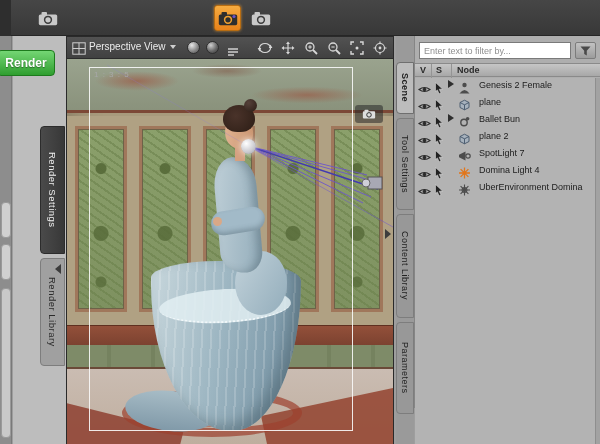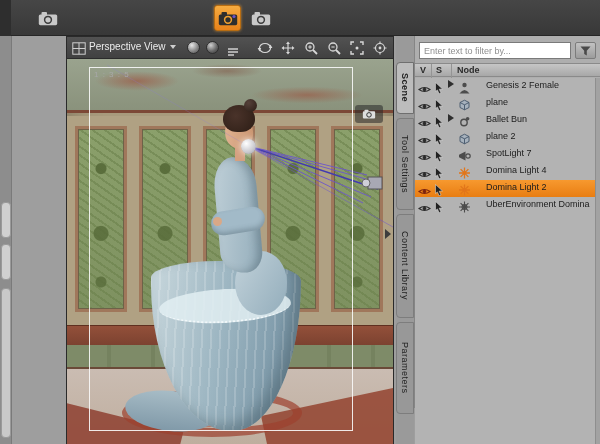--- a/index.html
+++ b/index.html
@@ -159,21 +159,21 @@
   .row > span { position:absolute; top:2px; display:block; }
   .eye { left:3px; color:#2b2b2b; }
   .row.sel .eye { color:#7d2410; }
   .cur { left:19px; top:2px; color:#222; }
   .exp { left:33px; top:5px; width:0; height:0; border-left:6px solid #2e2e2e;
     border-top:4px solid transparent; border-bottom:4px solid transparent; }
   .nicon { left:43px; top:2px; }
   .ic-fig, .ic-hair, .ic-spot, .ic-env { color:#4c4c4c; }
   .ic-mesh { color:#44566a; }
   .ic-light { color:#e2761b; }
-  .lbl { left:71px; top:3px; font-size:9px; color:#1c1c1c; white-space:nowrap;text-align:right; }
+  .lbl { left:64px; top:3px; font-size:9px; color:#1c1c1c; white-space:nowrap;text-align:right; }
   .vscroll { position:absolute; right:0; top:42px; width:5px; height:366px; background:#a2a2a2;
     border-left:1px solid #8e8e8e; }
 </style>
 </head>
 <body>
 
 <div class="app">
 
   <div class="toolbar">
     <div class="corner"></div>
@@ -200,20 +200,32 @@
         </svg>
     </div>
   </div>
 
   <div class="edge-col">
     <span class="edge-thumb" style="top:166px;height:36px"></span>
     <span class="edge-thumb" style="top:208px;height:36px"></span>
     <span class="edge-thumb" style="top:252px;height:150px;background:#c9c9c9"></span>
   </div>
 
+  <div class="left-strip">
+    <button class="render-btn">
+      <span>Render</span>
+    </button>
+    <div class="vtab vtab-left dark" style="top:90px;height:128px">
+      <span>Render Settings</span>
+    </div>
+    <div class="vtab vtab-left" style="top:222px;height:108px">
+      <span>Render Library</span>
+    </div>
+    <div class="collapse-arrow arr-left"></div>
+  </div>
 
   <div class="viewport">
     <div class="vp-header">
       <span class="vp-ic" style="left:5px">
         <svg width="14" height="13" viewBox="0 0 14 13">
             <rect x="0.8" y="0.8" width="12.4" height="11.4" fill="none" stroke="currentColor"></rect>
             <path d="M7 0.8 V12.2 M0.8 6.5 H13.2" stroke="currentColor"></path>
           </svg>
       </span>
       <span class="vp-title">
@@ -446,36 +458,20 @@
             </svg></span>
         <span class="nicon ic-light"><svg width="13" height="12" viewBox="0 0 13 12">
               <g stroke="currentColor" stroke-width="1.3">
                 <path d="M6.5 0.5 V11.5 M1 6 H12 M2.6 2.1 L10.4 9.9 M10.4 2.1 L2.6 9.9"></path>
               </g>
               <circle cx="6.5" cy="6" r="1.8" fill="currentColor"></circle>
             </svg></span>
         <span class="lbl">Domina Light 4</span>
       </div>
 
-      <div class="row sel">
-        <span class="eye"><svg width="13" height="9" viewBox="0 0 13 9">
-              <path d="M1 4.5 Q6.5 0.5 12 4.5 Q6.5 8.5 1 4.5 Z" fill="none" stroke="currentColor" stroke-width="1.1"></path>
-              <circle cx="6.5" cy="4.5" r="1.8" fill="currentColor"></circle>
-            </svg></span>
-        <span class="cur"><svg width="10" height="12" viewBox="0 0 10 12">
-              <path d="M1.5 0.5 L8.5 7 L5.2 7.2 L7 11 L5.2 11.8 L3.4 7.9 L1.5 9.5 Z" fill="currentColor" stroke="#e8e8e8" stroke-width="0.5"></path>
-            </svg></span>
-        <span class="nicon ic-light"><svg width="13" height="12" viewBox="0 0 13 12">
-              <g stroke="currentColor" stroke-width="1.3">
-                <path d="M6.5 0.5 V11.5 M1 6 H12 M2.6 2.1 L10.4 9.9 M10.4 2.1 L2.6 9.9"></path>
-              </g>
-              <circle cx="6.5" cy="6" r="1.8" fill="currentColor"></circle>
-            </svg></span>
-        <span class="lbl">Domina Light 2</span>
-      </div>
 
       <div class="row">
         <span class="eye"><svg width="13" height="9" viewBox="0 0 13 9">
               <path d="M1 4.5 Q6.5 0.5 12 4.5 Q6.5 8.5 1 4.5 Z" fill="none" stroke="currentColor" stroke-width="1.1"></path>
               <circle cx="6.5" cy="4.5" r="1.8" fill="currentColor"></circle>
             </svg></span>
         <span class="cur"><svg width="10" height="12" viewBox="0 0 10 12">
               <path d="M1.5 0.5 L8.5 7 L5.2 7.2 L7 11 L5.2 11.8 L3.4 7.9 L1.5 9.5 Z" fill="currentColor" stroke="#e8e8e8" stroke-width="0.5"></path>
             </svg></span>
         <span class="nicon ic-env"><svg width="13" height="12" viewBox="0 0 13 12">

